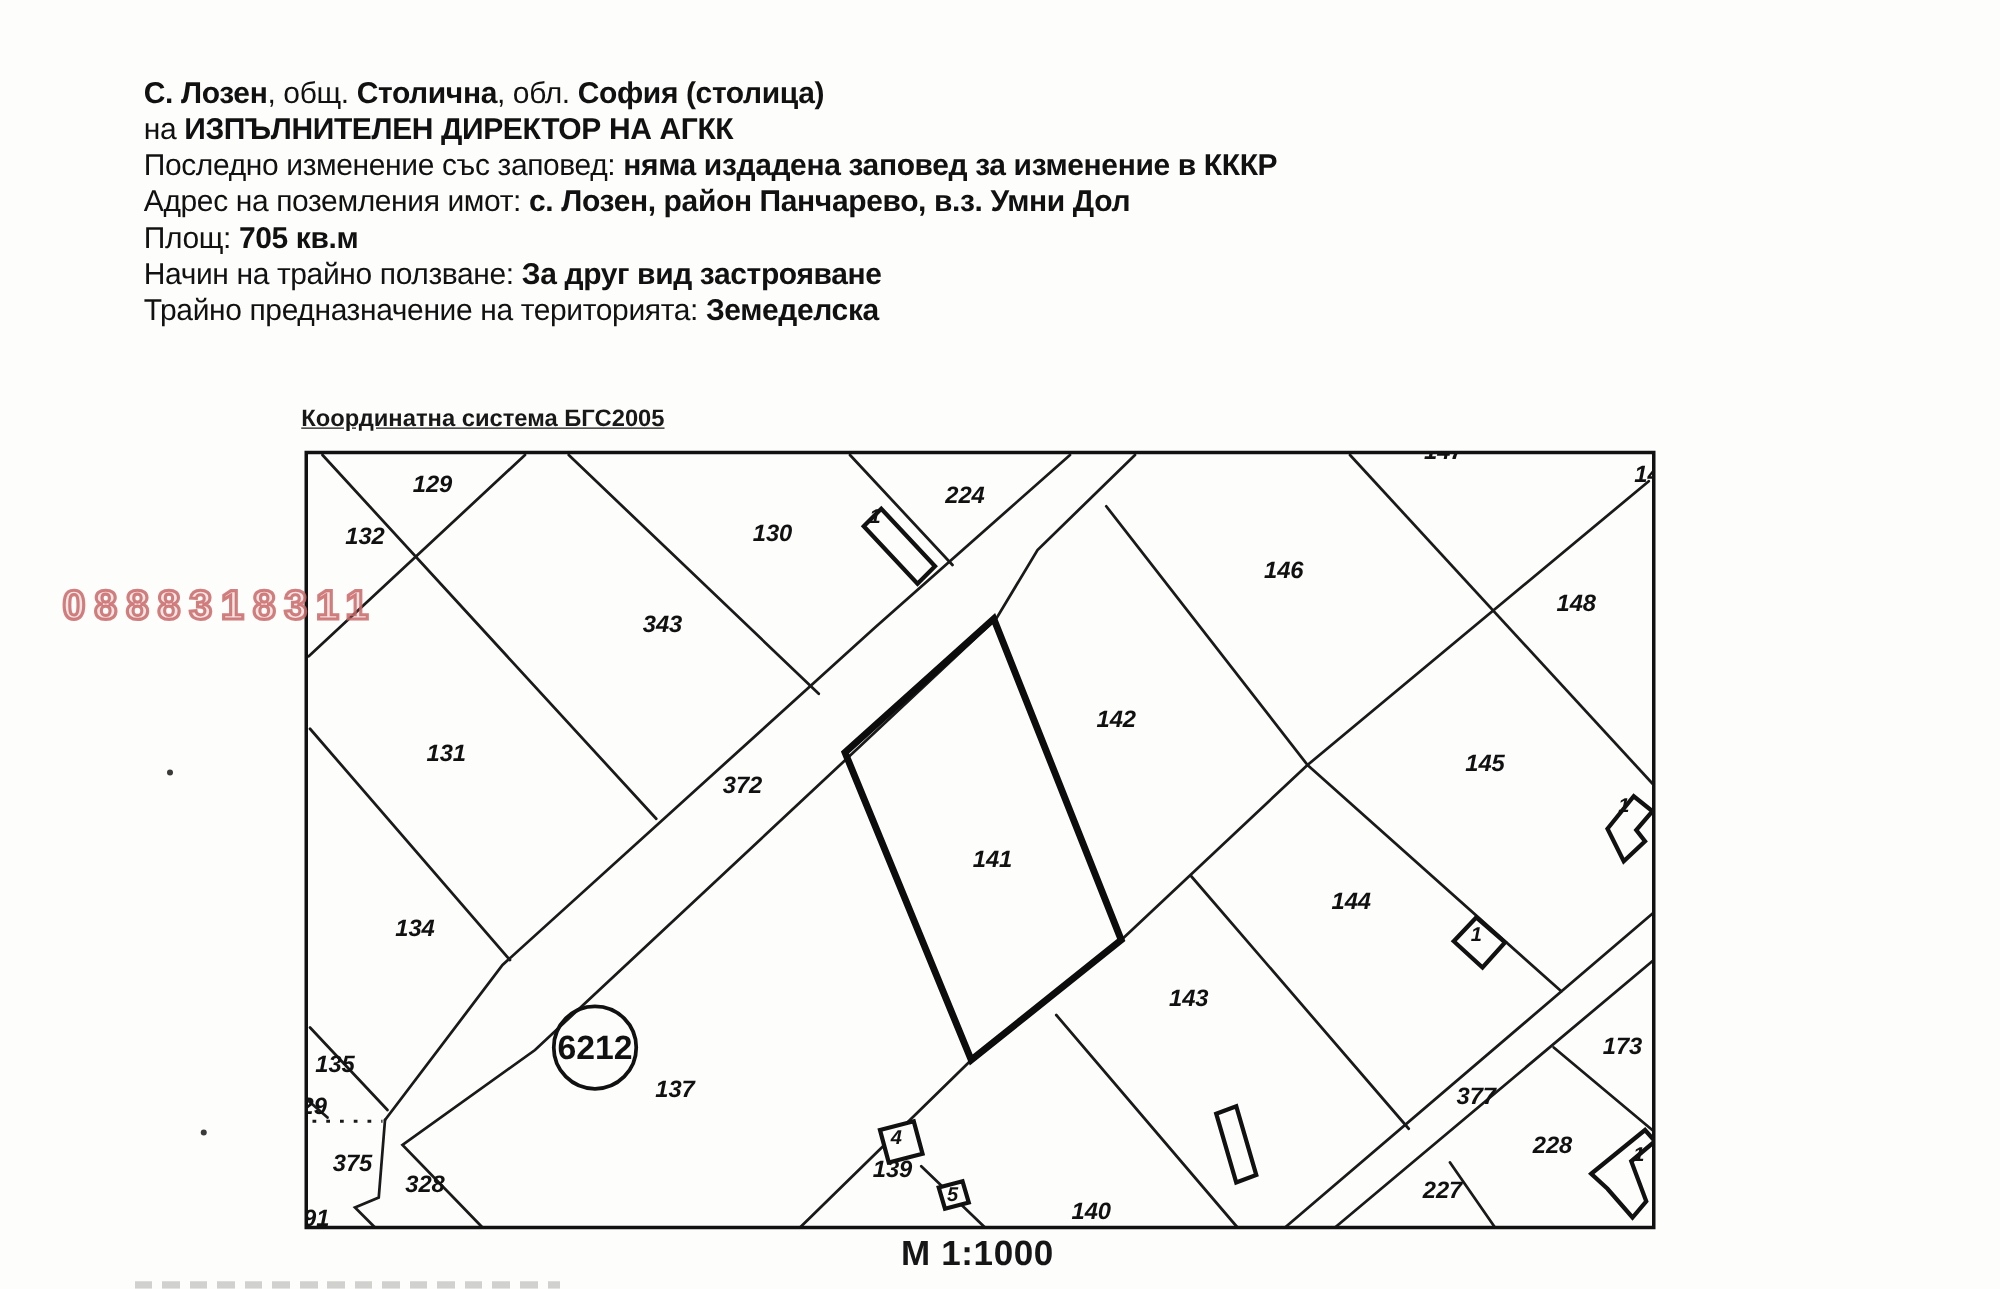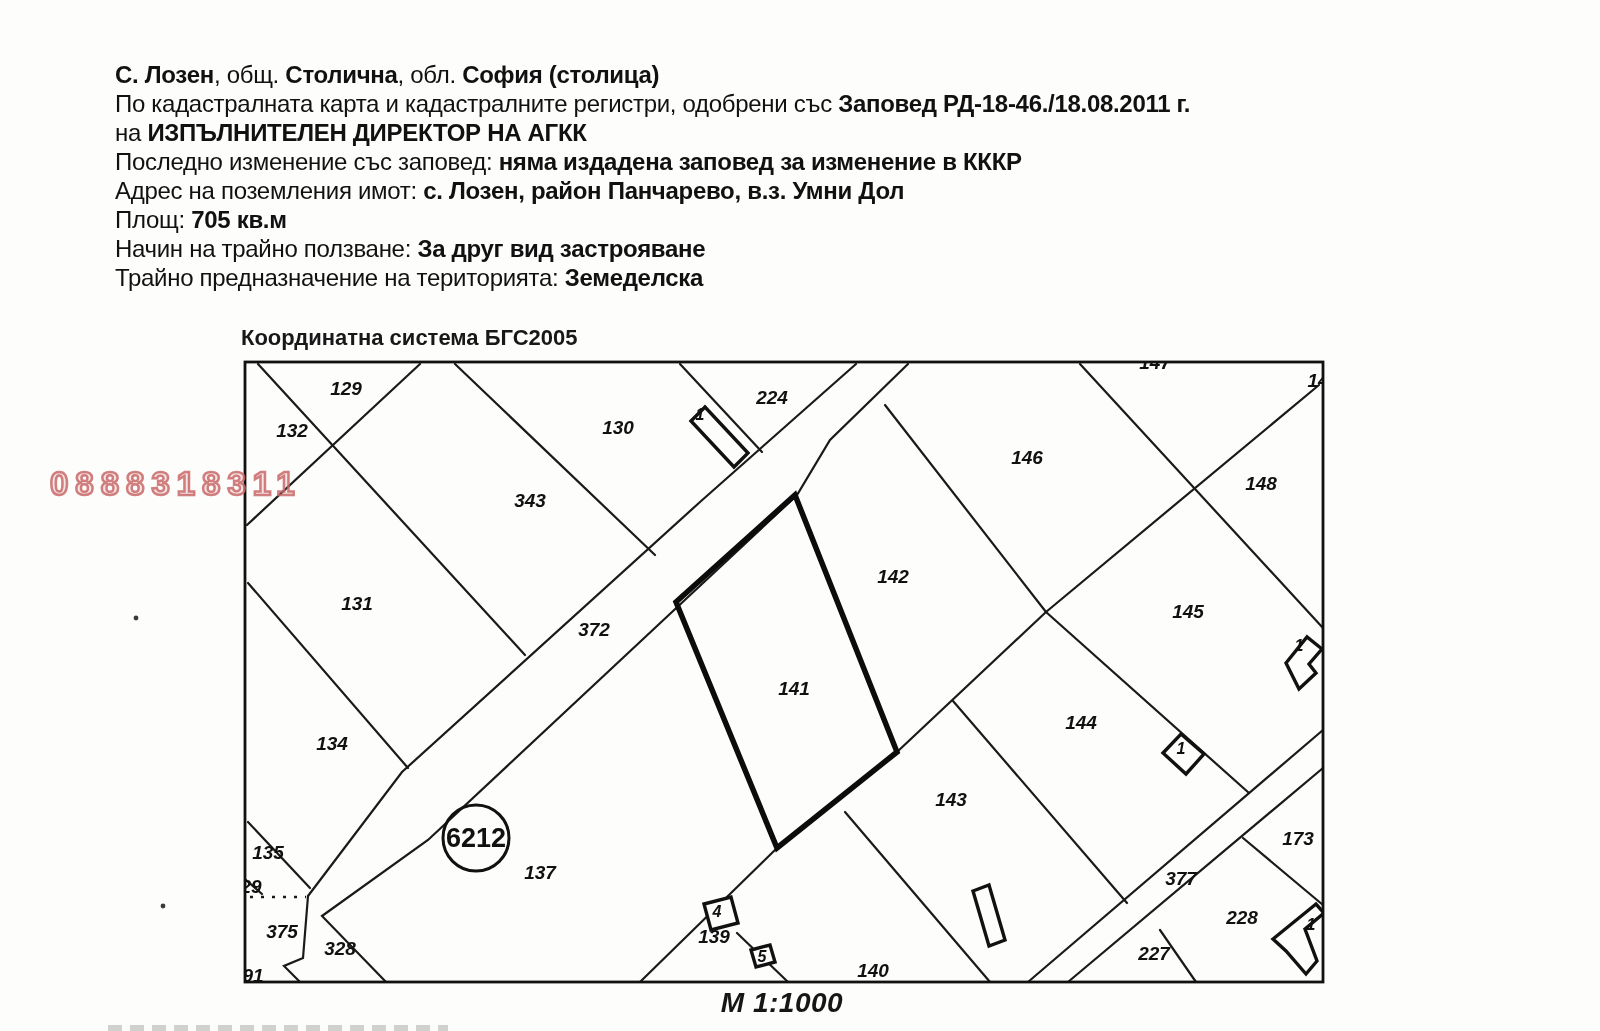--- a/index.html
+++ b/index.html
@@ -4,41 +4,40 @@
 <style>
   html,body{margin:0;padding:0;}
   body{
     width:1600px;height:1031px;position:relative;overflow:hidden;
     background:#fdfdfc;color:#151515;
     font-family:"Liberation Sans",sans-serif;
   }
   .header-block{position:absolute;left:115px;top:28px;margin-top:32px;}
   .hline{font-size:24px;line-height:29px;white-space:nowrap;letter-spacing:-0.3px;color:#111;}
   .hline .seg-b{font-weight:bold;}
-  .map-title{position:absolute;left:241px;top:325px;font-size:22px;font-weight:bold;color:#181818;}
+  .map-title{position:absolute;left:241px;top:325px;font-size:19px;font-weight:bold;color:#181818;text-decoration:underline;}
   #map-svg{position:absolute;left:0;top:0;}
   .scale-label{position:absolute;left:657px;top:987px;width:250px;text-align:center;
-    font-size:28px;font-weight:bold;letter-spacing:0.5px;color:#161616;font-style:italic;}
+    font-size:28px;font-weight:bold;letter-spacing:0.5px;color:#161616;}
   .watermark{
     position:absolute;left:50px;top:465px;font-size:33px;font-weight:bold;letter-spacing:7px;
     color:rgba(210,120,120,0.18);-webkit-text-stroke:2.5px rgba(201,105,105,0.85);
     white-space:nowrap;pointer-events:none;
   }
   .cutoff-fragment{
     position:absolute;left:108px;top:1025px;width:340px;height:6px;opacity:.45;
     background:repeating-linear-gradient(90deg,#9a9a96 0 14px,transparent 14px 22px);
   }
   svg text{font-family:"Liberation Sans",sans-serif;}
 </style>
 </head>
 <body>
 
 <div class="header-block">
     <div class="hline"><span class="seg-b">С. Лозен</span><span class="seg-r">, общ. </span><span class="seg-b">Столична</span><span class="seg-r">, обл. </span><span class="seg-b">София (столица)</span></div>
-    <div class="hline"><span class="seg-r">По кадастралната карта и кадастралните регистри, одобрени със </span><span class="seg-b">Заповед РД-18-46./18.08.2011 г.</span></div>
     <div class="hline"><span class="seg-r">на </span><span class="seg-b">ИЗПЪЛНИТЕЛЕН ДИРЕКТОР НА АГКК</span></div>
     <div class="hline"><span class="seg-r">Последно изменение със заповед: </span><span class="seg-b">няма издадена заповед за изменение в КККР</span></div>
     <div class="hline"><span class="seg-r">Адрес на поземления имот: </span><span class="seg-b">с. Лозен, район Панчарево, в.з. Умни Дол</span></div>
     <div class="hline"><span class="seg-r">Площ: </span><span class="seg-b">705 кв.м</span></div>
     <div class="hline"><span class="seg-r">Начин на трайно ползване: </span><span class="seg-b">За друг вид застрояване</span></div>
     <div class="hline"><span class="seg-r">Трайно предназначение на територията: </span><span class="seg-b">Земеделска</span></div>
   </div>
 
 <div class="map-title">Координатна система БГС2005</div>
 

